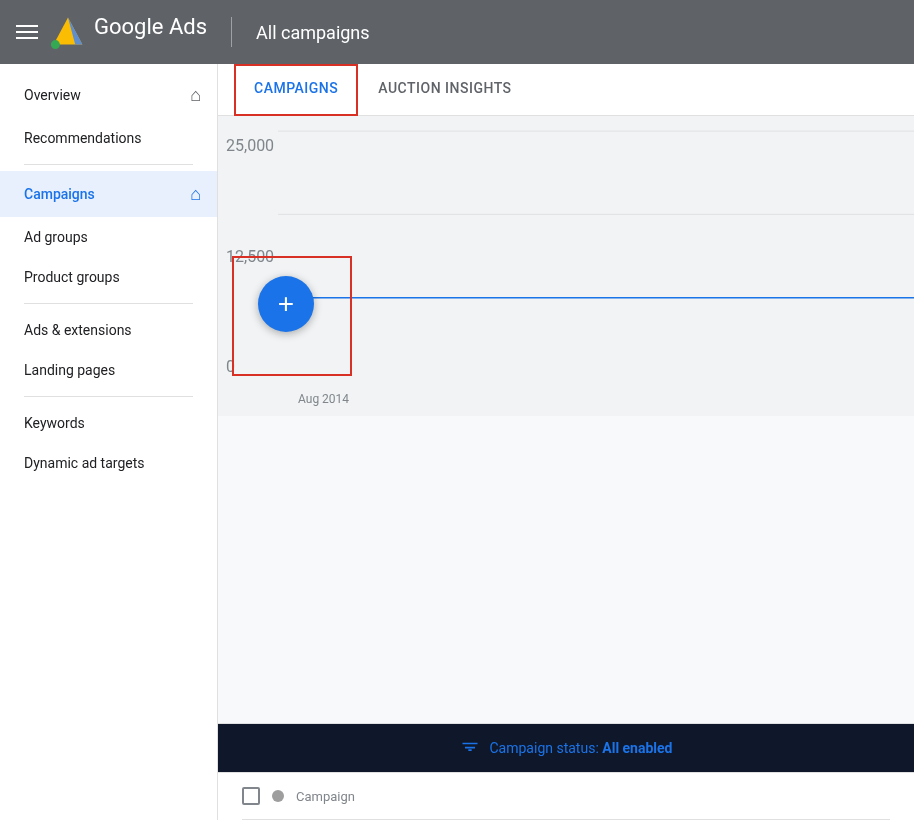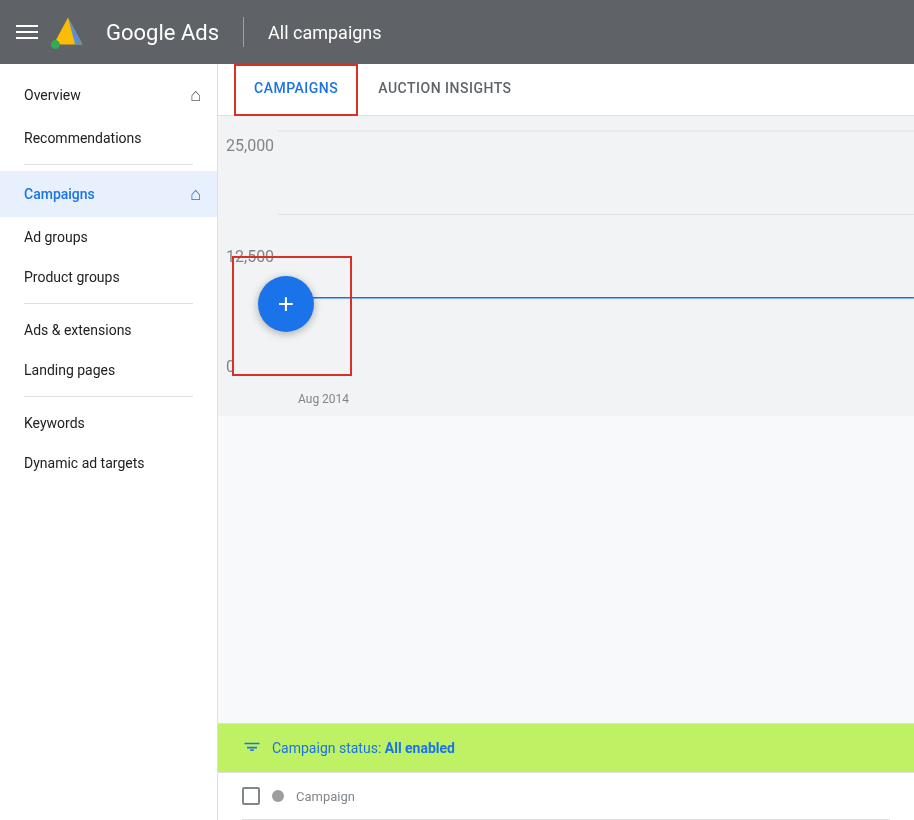--- a/index.html
+++ b/index.html
@@ -17,21 +17,21 @@
     .header-menu-icon {
       color: #fff;
       font-size: 20px;
       cursor: pointer;
       display: flex; flex-direction: column; gap: 4px; justify-content: center;
     }
     .header-menu-icon span {
       display: block; width: 22px; height: 2px; background: #fff;
     }
     .header-logo {
-      display: flex; align-items: center; gap: 20px;
+      display: flex; gap: 8px;
     }
     .google-ads-logo {
       width: 36px; height: 36px;
     }
     .header-title-text {
       color: #fff;
       font-size: 22px;
       font-weight: 400;
       letter-spacing: 0;
     }
@@ -340,21 +340,21 @@
         <line x1="0" y1="240" x2="840" y2="240" class="chart-zero-line"></line>
 
         <line x1="40" y1="240" x2="840" y2="240" stroke="#1a73e8" stroke-width="2"></line>
       </svg>
       <span class="chart-x-label">Aug 2014</span>
 
       <div style="position:absolute; left:14px; top:140px; width:120px; height:120px; border:2px solid #d93025; pointer-events:none;"></div>
       <button class="add-button" style="position:absolute; left:40px; top:160px;"></button>
     </div>
 
-    <div class="filter-bar" style="background:#bef264; border-top:1px solid #e0e0e0;">
+    <div class="filter-bar" style="background:#0f172a; border-top:1px solid #e0e0e0;justify-content:center;">
       <span style="color:#1a73e8; font-size:18px;">
         
         <svg width="20" height="20" viewBox="0 0 24 24" fill="#1a73e8">
             <path d="M10 18h4v-2h-4v2zm-7-10v2h18V8H3zm3 7h12v-2H6v2z"></path>
           </svg>
       </span>
       <span style="font-size:14px; color:#5f6368;">
         <span style="color:#1a73e8;">Campaign status: </span><strong style="color:#1a73e8; font-weight:700;">All enabled</strong>
       </span>
     </div>

